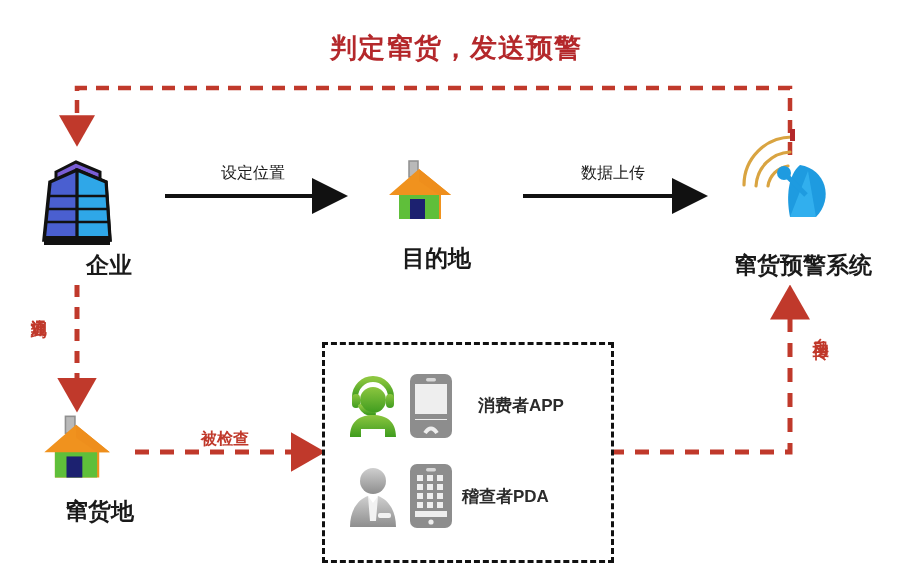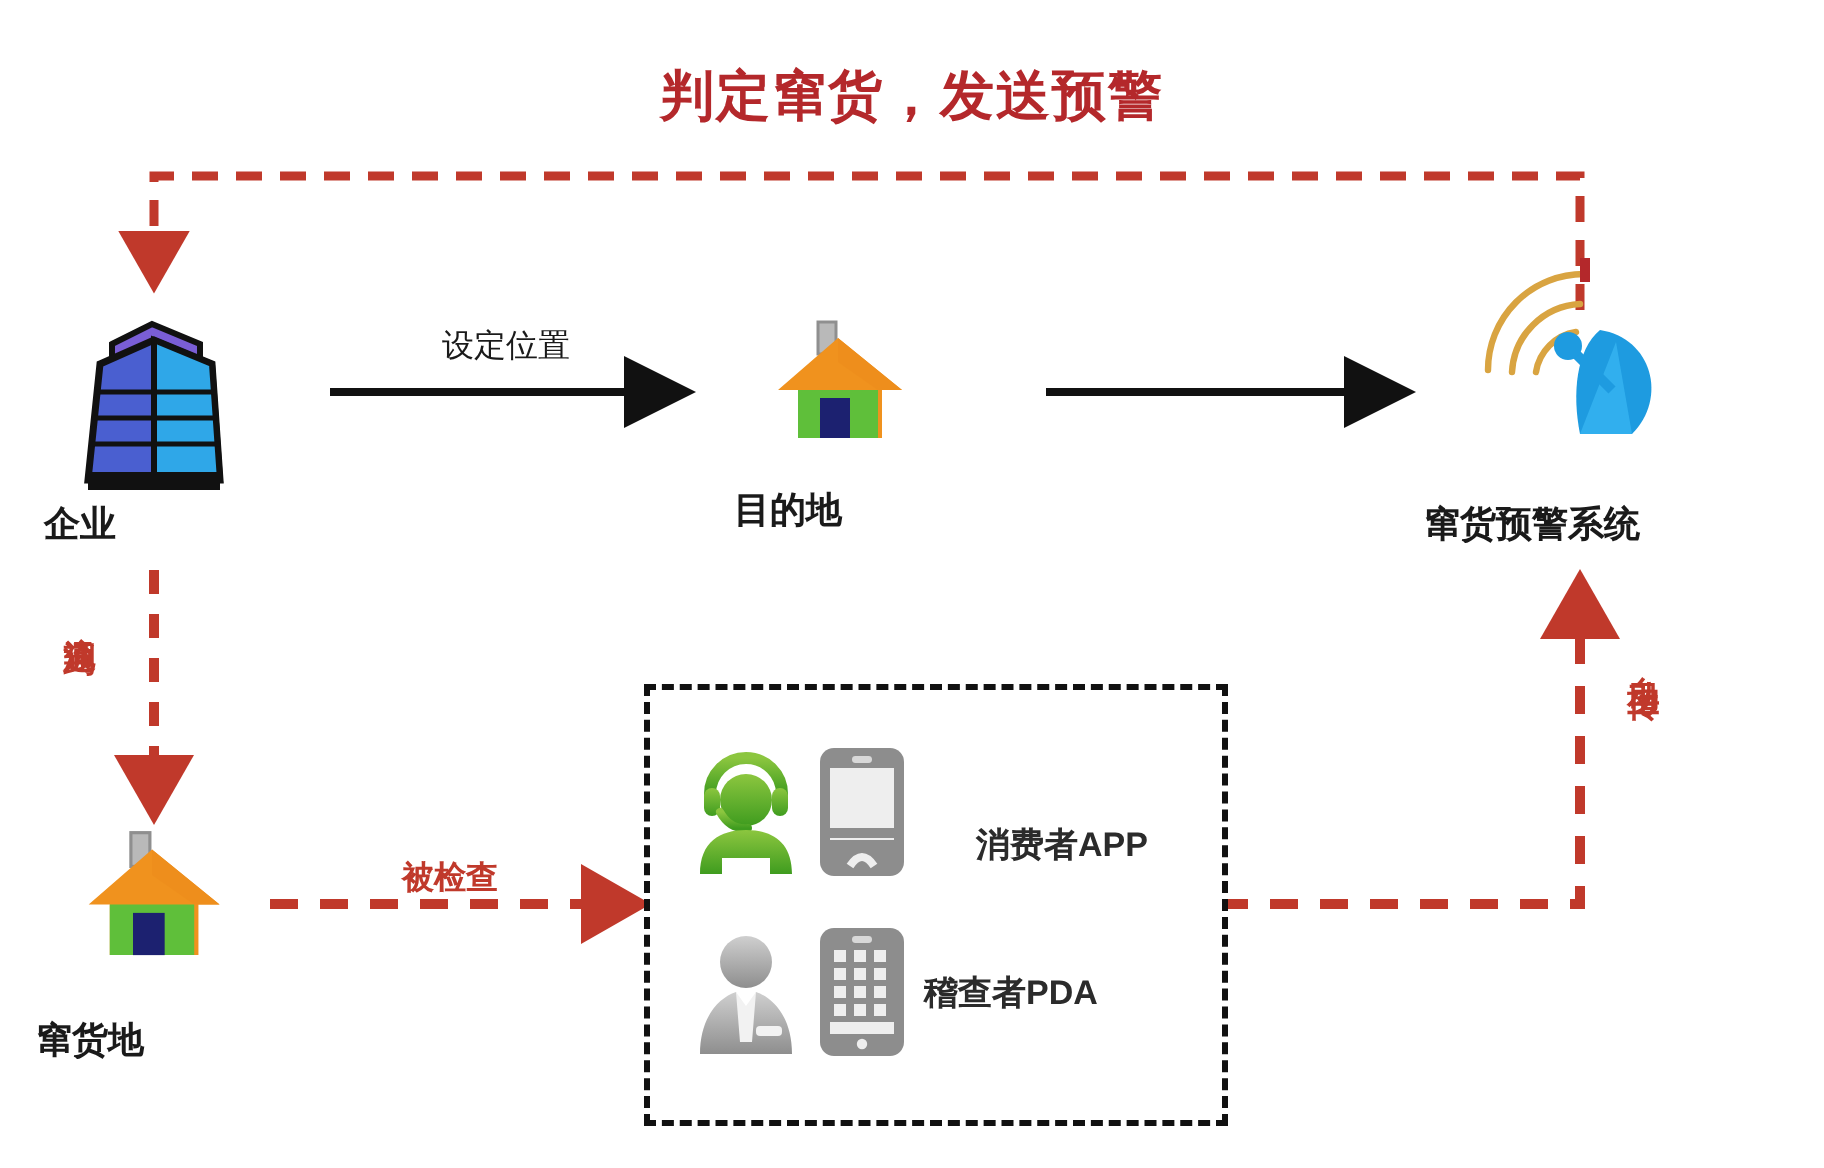--- a/index.html
+++ b/index.html
@@ -15,21 +15,21 @@
 
   .lbl{position:absolute;white-space:nowrap;}
 
   .title{
     left:0;top:30px;width:912px;text-align:center;
     font-size:27px;font-weight:bold;color:#b4282b;
     letter-spacing:1px;
   }
 
   .node-label{
-    font-size:18px;font-weight:bold;color:#1a1a1a;text-align:left;
+    font-size:23px;font-weight:bold;color:#1a1a1a;text-align:right;
   }
   .edge-label-black{
     font-size:16px;color:#1a1a1a;text-align:center;
   }
   .edge-label-red{
     font-size:16px;font-weight:bold;color:#c0392b;text-align:center;
   }
   .vert-red{
     font-size:16px;font-weight:bold;color:#c0392b;
     writing-mode:vertical-rl;text-orientation:upright;
@@ -134,24 +134,25 @@
 
   <div class="icon" style="left:38px;top:410px;width:76px;height:76px;">
     <svg viewBox="0 0 72 72" width="76" height="76">
       <rect x="26" y="6" width="9" height="16" fill="#b9b9b9" stroke="#8f8f8f" stroke-width="1.5"></rect>
       <polygon points="36,14 68,40 58,40 58,64 16,64 16,40 6,40" fill="#f0921e"></polygon>
       <polygon points="16,40 56,40 56,64 16,64" fill="#5fbf3a"></polygon>
       <polygon points="36,14 68,40 56,40 36,26" fill="#ee8e1c"></polygon>
       <rect x="27" y="44" width="15" height="20" fill="#1c2170"></rect>
     </svg>
   </div>
-  <div class="lbl node-label" style="left:18px;top:508px;width:116px;">窜货地</div>
+  <div class="lbl node-label" style="left:18px;top:496px;width:116px;">窜货地</div>
 
   <div class="lbl edge-label-black" style="left:178px;top:163px;width:150px;">设定位置</div>
 
+  <div class="lbl edge-label-black" style="left:538px;top:163px;width:150px;">数据上传</div>
 
   <div class="lbl vert-red" style="left:30px;top:305px;">流通到</div>
 
   <div class="lbl edge-label-red" style="left:150px;top:429px;width:150px;">被检查</div>
 
 
   <div class="lbl vert-red" style="left:812px;top:325px;">自动上传</div>
 
   <div class="dashbox" style="left:322px;top:342px;width:286px;height:215px;"></div>
 
@@ -173,21 +174,21 @@
   </div>
   <div class="icon" style="left:409px;top:373px;width:44px;height:66px;">
     <svg viewBox="0 0 44 66" width="44" height="66">
       <rect x="1" y="1" width="42" height="64" rx="7" fill="#8d8d8d"></rect>
       <rect x="6" y="11" width="32" height="36" fill="#eeeeee"></rect>
       <rect x="17" y="5" width="10" height="3.5" rx="1.7" fill="#d8d8d8"></rect>
       <rect x="6" y="41" width="32" height="5" fill="#8d8d8d"></rect>
       <path d="M16,60 q6,-9 12,0" fill="none" stroke="#eeeeee" stroke-width="4"></path>
     </svg>
   </div>
-  <div class="lbl box-item-label" style="left:478px;top:411px;margin-left:10px;">消费者APP</div>
+  <div class="lbl box-item-label" style="left:478px;top:394px;">消费者APP</div>
 
   <div class="icon" style="left:345px;top:465px;width:56px;height:62px;">
     <svg viewBox="0 0 56 62" width="56" height="62">
       <defs>
         <linearGradient id="gGray" x1="0" y1="0" x2="0" y2="1">
           <stop offset="0%" stop-color="#cfcfcf"></stop>
             <stop offset="100%" stop-color="#8e8e8e"></stop>
         </linearGradient>
       </defs>
       <circle cx="28" cy="16" r="13" fill="url(#gGray)"></circle>

